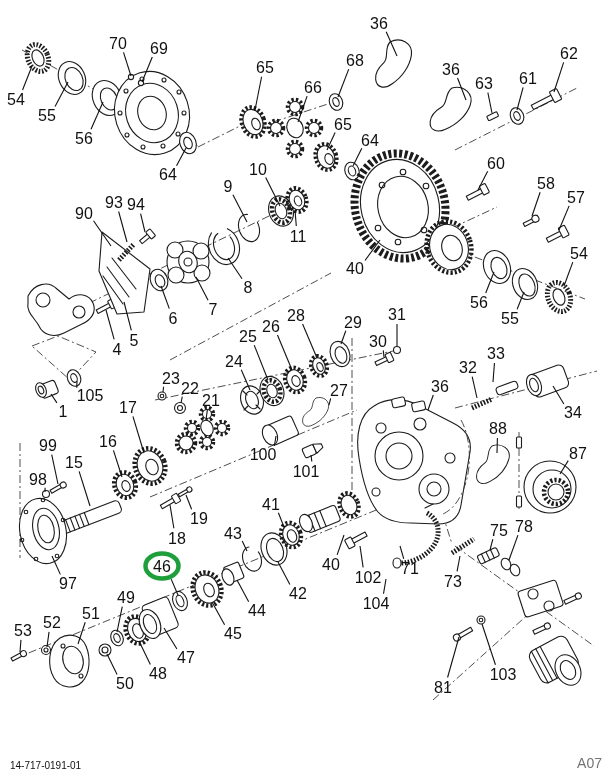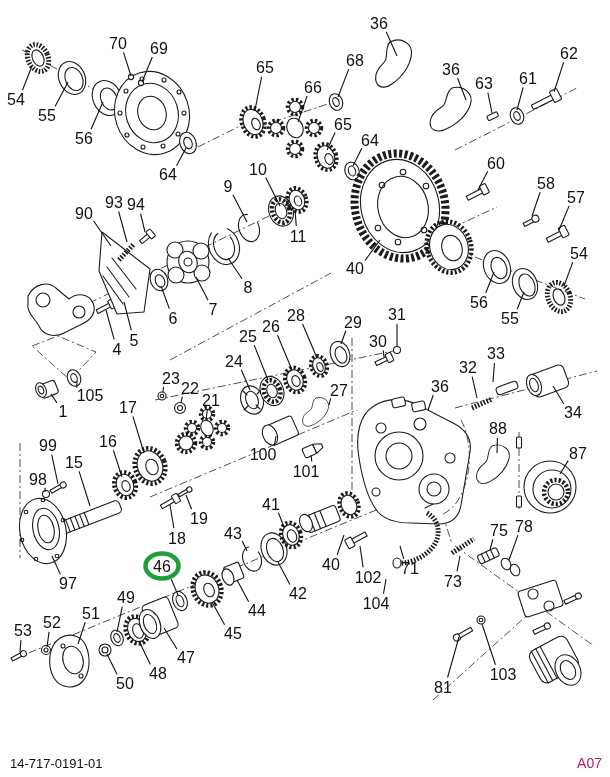--- a/index.html
+++ b/index.html
@@ -8,22 +8,22 @@
   svg{position:absolute;left:0;top:0;}
   .ln{fill:none;stroke:#1c1c1c;stroke-width:1.1;stroke-linecap:round;stroke-linejoin:round;}
   .fw{fill:#ffffff;stroke:#1c1c1c;stroke-width:1.1;stroke-linejoin:round;}
   .tee{fill:none;stroke:#1c1c1c;stroke-width:4.5;stroke-dasharray:2.2 2;}
   .teeB{fill:none;stroke:#1c1c1c;stroke-width:8;stroke-dasharray:3 2.4;}
   .rib{fill:none;stroke:#1c1c1c;stroke-width:5;stroke-dasharray:1.6 1.6;}
   .dash{fill:none;stroke:#3a3a3a;stroke-width:0.9;stroke-dasharray:8 3 2 3;}
   .leader{stroke:#111;stroke-width:1.1;fill:none;}
   .plabel{font:16px "Liberation Sans",sans-serif;fill:#111;}
   .hl{fill:none;stroke-width:4.5;}
-  .footer-left{position:absolute;left:10px;bottom:6px;font-size:13px;color:#111;margin-top:18px;}
-  .footer-right{position:absolute;right:8px;bottom:6px;font-size:14px;color:#be185d;}
+  .footer-left{position:absolute;left:10px;bottom:6px;font-size:10px;color:#111;margin-top:18px;}
+  .footer-right{position:absolute;right:8px;bottom:6px;font-size:14px;color:#737373;}
 </style>
 </head>
 <body>
 
 <div class="stage">
 
 <svg id="diagram" width="610" height="777" viewBox="0 0 610 777">
   <defs>
     <path id="fork" d="M0,0 c10,-7 23,-2 23,10 c0,11 -6,23 -15,31 c-7,7 -15,6 -17,-2 c-2,-7 2,-13 6,-18 c4,-5 -2,-14 3,-21 z"></path>
   </defs>

